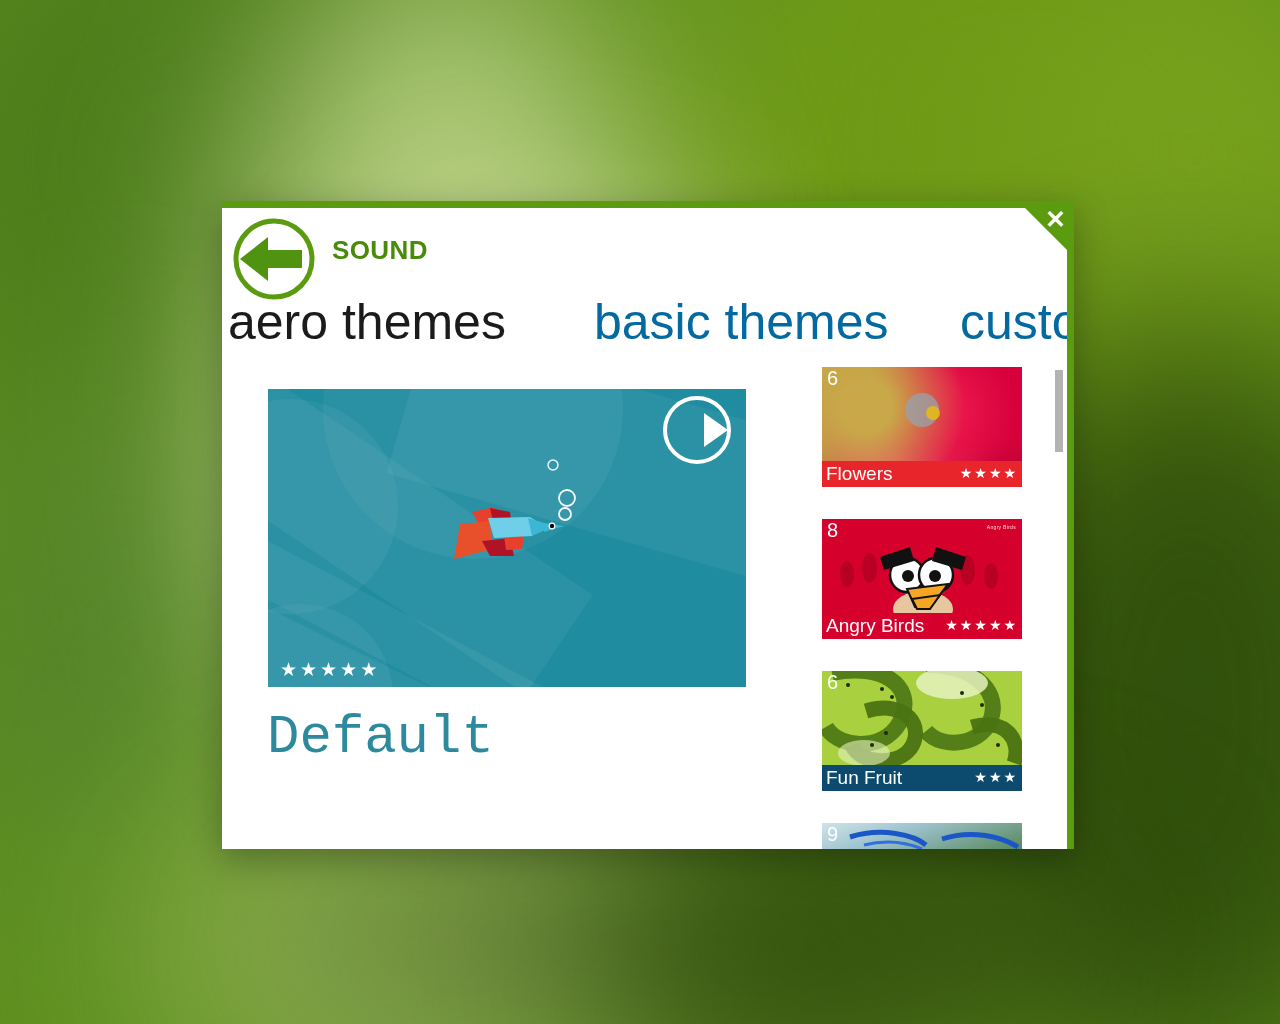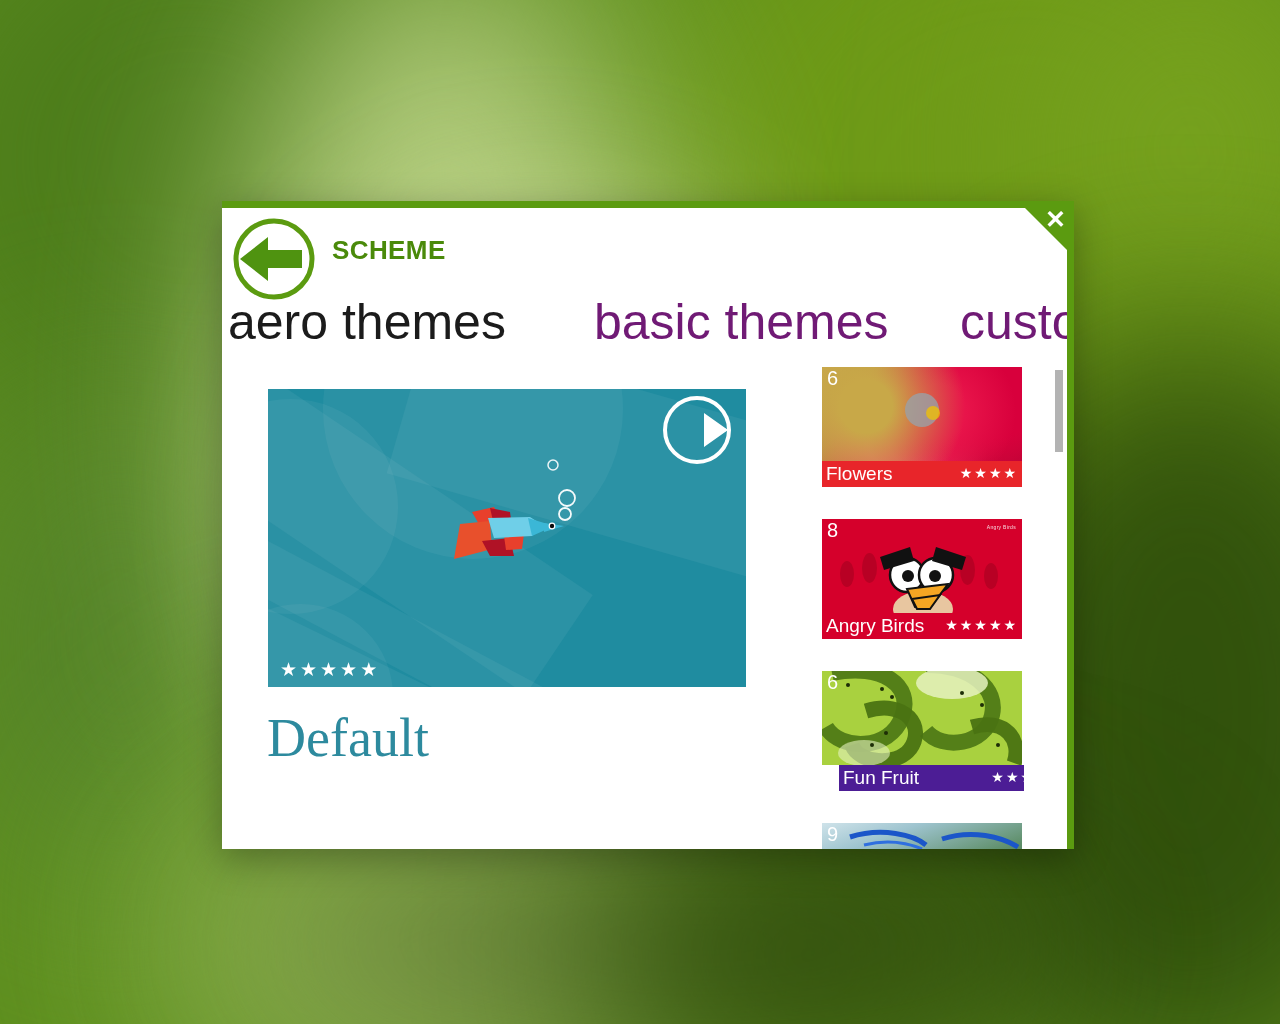--- a/index.html
+++ b/index.html
@@ -116,21 +116,21 @@
   .cat {
     position: absolute;
     top: 0;
     font-size: 50px;
     font-weight: 300;
     white-space: nowrap;
     cursor: pointer;
     font-family: "Liberation Sans", sans-serif;
   }
   .cat.active { color: #1b1b1b; }
-  .cat.inactive { color: #701a75; }
+  .cat.inactive { color: #0369a1; }
   #cat-0 { left: 6px; }
   #cat-1 { left: 372px; }
   #cat-2 { left: 738px; }
 
   
   #preview-panel {
     position: absolute;
     left: 46px; top: 188px;
     width: 478px; height: 298px;
     overflow: hidden;
@@ -163,21 +163,21 @@
     font-size: 19px;
     letter-spacing: 3px;
     line-height: 1;
   }
   #preview-title {
     position: absolute;
     left: 45px; top: 506px;
     font-size: 54px;
     font-weight: 300;
     color: #2d8a9e;
-    font-family: Liberation Serif, serif;
+    font-family: Liberation Mono, monospace;
   }
 
   
   #thumb-list {
     position: absolute;
     left: 600px; top: 166px;
     width: 202px; height: 482px;
     overflow: hidden;
   }
   .thumb {
@@ -278,21 +278,21 @@
 
   <div id="navbar">
 
     <div id="back-button">
       <svg width="96" height="96" viewBox="0 0 96 96">
         <circle cx="48" cy="48" r="38" fill="none" stroke="#5b9b10" stroke-width="5"></circle>
         <path d="M 14 48 L 42 26 L 42 39 L 76 39 L 76 57 L 42 57 L 42 70 Z" fill="#4f9310"></path>
       </svg>
     </div>
 
-    <div class="tab active" id="tab-0">SCHEME</div>
+    <div class="tab active" id="tab-0">SOUND</div>
   </div>
 
   <div id="categories">
     <div class="cat active" id="cat-0">aero themes</div>
     <div class="cat inactive" id="cat-1">basic themes</div>
     <div class="cat inactive" id="cat-2">custom themes</div>
   </div>
 
   <div id="preview-panel">
     <div id="wallpaper">
@@ -398,21 +398,21 @@
             <circle cx="70" cy="26" r="2" fill="#1d2d06"></circle>
           <circle cx="26" cy="14" r="2" fill="#1d2d06"></circle>
             <circle cx="140" cy="22" r="2" fill="#1d2d06"></circle>
           <circle cx="160" cy="34" r="2" fill="#1d2d06"></circle>
             <circle cx="64" cy="62" r="2" fill="#1d2d06"></circle>
           <circle cx="50" cy="74" r="2" fill="#1d2d06"></circle>
             <circle cx="176" cy="74" r="2" fill="#1d2d06"></circle>
         </svg>
       </div>
       <div class="thumb-count">6</div>
-      <div class="thumb-bar" style="background:#4c1d95;margin-left:17px;">
+      <div class="thumb-bar" style="background:#0c4a6e;">
         <div class="thumb-label">Fun Fruit</div>
         <div class="thumb-stars">★★★</div>
       </div>
     </div>
 
     <div class="thumb" style="top:456px;">
       <div class="thumb-img">
         <div style="position:absolute;inset:0;background:
               linear-gradient(160deg,#cfe3ea 0%,#9ec4cf 22%,#5f8f6a 55%,#2d5a2a 100%);"></div>
         <svg style="position:absolute;left:0;top:0;" width="200" height="94" viewBox="0 0 200 94">

